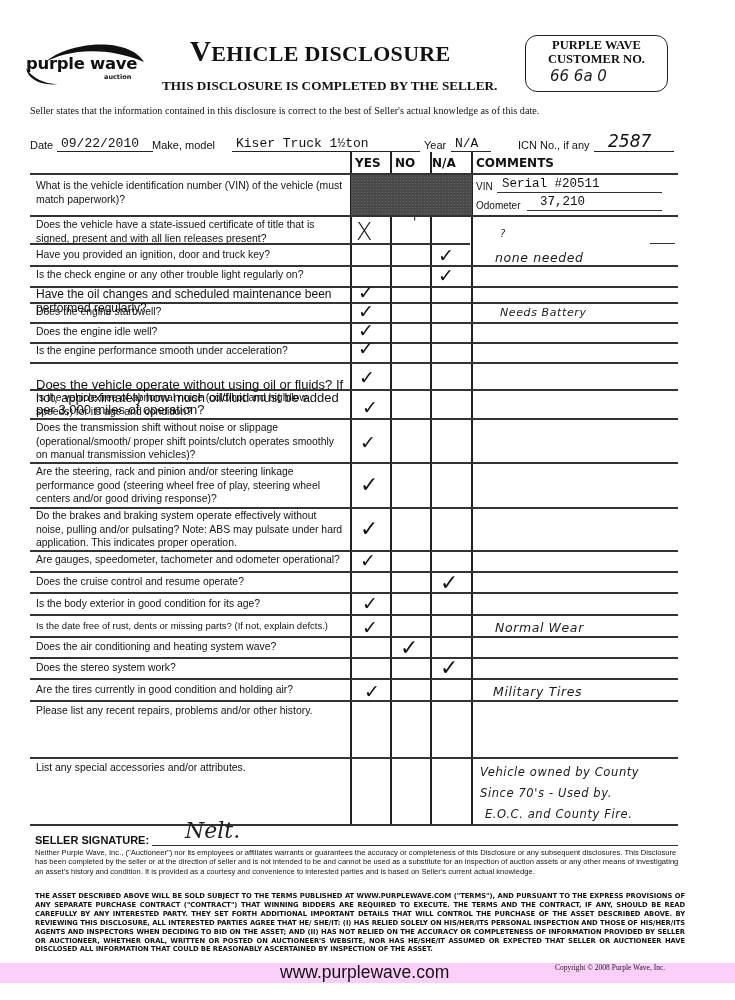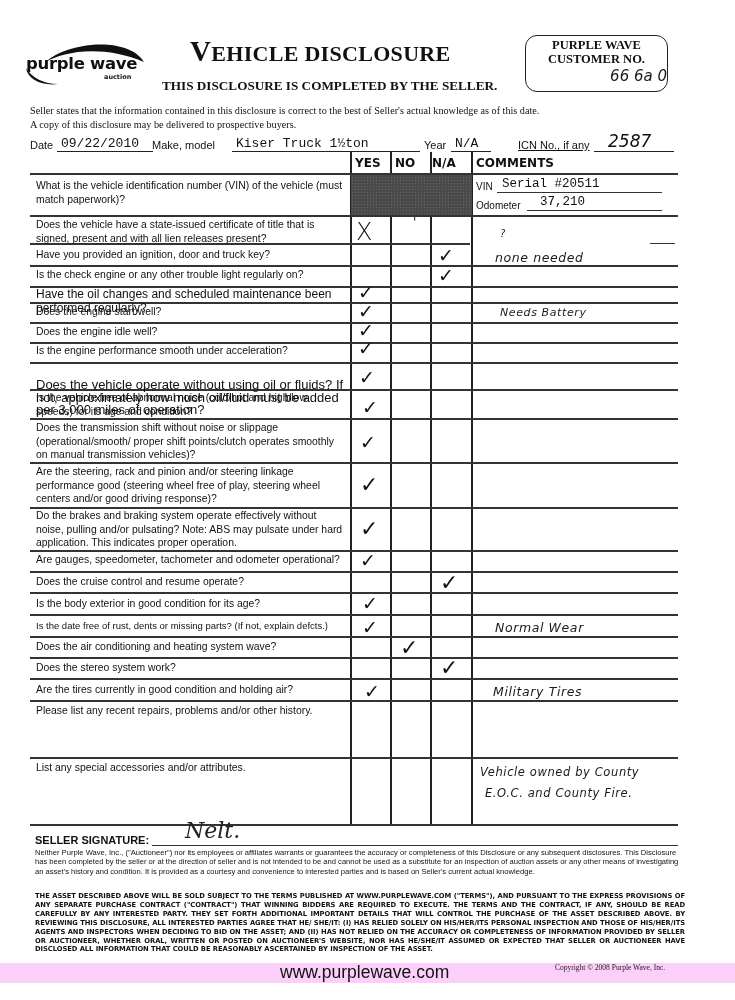--- a/index.html
+++ b/index.html
@@ -12,21 +12,21 @@
   .logo .la { position: absolute; left: 82px; top: 35px; font: bold 6.5px "DejaVu Sans", sans-serif; color: #111; }
 
   .title { position: absolute; left: 190px; top: 35px; font-family: "Liberation Serif", serif; font-weight: bold; font-size: 22px; letter-spacing: 0.3px; color: #111; }
   .title .big { font-size: 29px; }
   .subtitle { position: absolute; left: 162px; top: 78px; font-family: "Liberation Serif", serif; font-weight: bold; font-size: 13.2px; color: #111; }
 
   .custbox { position: absolute; left: 525px; top: 35px; width: 143px; height: 57px; border: 1.5px solid #222; border-radius: 12px; text-align: center; }
   .custbox .l1, .custbox .l2 { font-family: "Liberation Serif", serif; font-weight: bold; font-size: 12.5px; line-height: 14px; }
   .custbox .l1 { margin-top: 2px; }
   .hand { font-family: "DejaVu Sans", sans-serif; font-style: italic; color: #1a1a1a; }
-  .custbox .num { font-size: 15px; text-align: right; padding-left: 24px; margin-top: 1px; }
+  .custbox .num { font-size: 15px; text-align: left; padding-left: 24px; margin-top: 1px; }
 
   .stmt { position: absolute; left: 30px; top: 104px; font-size: 10.2px; line-height: 14px; width: 680px; font-family: Liberation Serif, serif; }
 
   .infoline { position: absolute; top: 133px; left: 30px; width: 645px; height: 20px; font-family: "Liberation Sans", sans-serif; font-size: 11px; }
   .infoline span { position: absolute; bottom: 2px; }
   .infoline .val { font-family: "Liberation Mono", monospace; font-size: 13px; border-bottom: 1px solid #222; padding-left: 4px; bottom: 1px; }
   .icnval { font-family: "DejaVu Sans", sans-serif !important; font-style: italic; font-size: 17px !important; }
   .vline { position: absolute; width: 1.5px; background: #222; }
   .hline { position: absolute; height: 1.5px; background: #333; }
 
@@ -68,31 +68,30 @@
 <div class="subtitle">THIS DISCLOSURE IS COMPLETED BY THE SELLER.</div>
 
 <div class="custbox">
   <div class="l1">PURPLE WAVE</div>
   <div class="l2">CUSTOMER NO.</div>
   <div class="num hand">66 6a 0</div>
 </div>
 
 <div class="stmt">
   <div>Seller states that the information contained in this disclosure is correct to the best of Seller's actual knowledge as of this date.</div>
-  <div>A copy of this disclosure may be delivered to prospective buyers.</div>
 </div>
 
 <div class="infoline">
   <span style="left:0;">Date</span>
   <span class="val" style="left:27px;width:96px;">09/22/2010</span>
   <span style="left:122px;">Make, model</span>
   <span class="val" style="left:202px;width:188px;">Kiser Truck 1½ton</span>
   <span style="left:394px;">Year</span>
   <span class="val" style="left:421px;width:40px;">N/A</span>
-  <span style="left:488px;text-decoration:underline;">ICN No., if any</span>
+  <span style="left:488px;">ICN No., if any</span>
   <span class="val icnval" style="left:564px;width:80px;padding-left:14px;">2587</span>
 </div>
 
 <span class="hdr" style="left:355px;">YES</span>
 <span class="hdr" style="left:395px;">NO</span>
 <span class="hdr" style="left:432px;">N/A</span>
 <span class="hdr" style="left:476px;">COMMENTS</span>
 
 <div class="vline" style="left:350px;top:152px;height:672px;"></div>
 <div class="vline" style="left:390px;top:152px;height:672px;"></div>
@@ -178,20 +177,21 @@
 <span class="mark" style="left:364px;top:682px;">✓</span>
 
 <span class="cmt" style="left:500px;top:228px;font-size:10px;">?</span>
 <div class="hline" style="left:650px;top:243px;width:25px;height:1px;"></div>
 <span class="cmt" style="left:495px;top:250px;">none needed</span>
 <span class="cmt" style="left:500px;top:306px;font-size:11px;">Needs Battery</span>
 <span class="cmt" style="left:495px;top:620px;">Normal Wear</span>
 <span class="cmt" style="left:493px;top:684px;">Military Tires</span>
 <div class="cmt" style="left:480px;top:762px;font-size:11.5px;line-height:21px;">
   <div>Vehicle owned by County</div>
+  <div>Since 70's - Used by.</div>
   <div style="padding-left:5px;">E.O.C. and County Fire.</div>
 </div>
 
 <span class="sig">SELLER SIGNATURE:</span>
 <span class="sigmark">Nelt.</span>
 <div class="hline" style="left:152px;top:845px;width:526px;height:1px;"></div>
 
 <div class="disc">Neither Purple Wave, Inc., ("Auctioneer") nor its employees or affiliates warrants or guarantees the accuracy or completeness of this Disclosure or any subsequent disclosures. This Disclosure has been completed by the seller or at the direction of seller and is not intended to be and cannot be used as a substitute for an inspection of auction assets or any other means of investigating an asset's history and condition.  It is provided as a courtesy and convenience to interested parties and is based on Seller's current actual knowledge.</div>
 <div class="legal">THE ASSET DESCRIBED ABOVE WILL BE SOLD SUBJECT TO THE TERMS PUBLISHED AT WWW.PURPLEWAVE.COM ("TERMS"), AND PURSUANT TO THE EXPRESS PROVISIONS OF ANY SEPARATE PURCHASE CONTRACT ("CONTRACT") THAT WINNING BIDDERS ARE REQUIRED TO EXECUTE.  THE TERMS AND THE CONTRACT, IF ANY, SHOULD BE READ CAREFULLY BY ANY INTERESTED PARTY.  THEY SET FORTH ADDITIONAL IMPORTANT DETAILS THAT WILL CONTROL THE PURCHASE OF THE ASSET DESCRIBED ABOVE.  BY REVIEWING THIS DISCLOSURE, ALL INTERESTED PARTIES AGREE THAT HE/ SHE/IT: (I) HAS RELIED SOLELY ON HIS/HER/ITS PERSONAL INSPECTION AND THOSE OF HIS/HER/ITS AGENTS AND INSPECTORS WHEN DECIDING TO BID ON THE ASSET; AND (II) HAS NOT RELIED ON THE ACCURACY OR COMPLETENESS OF INFORMATION PROVIDED BY SELLER OR AUCTIONEER, WHETHER ORAL, WRITTEN OR POSTED ON AUCTIONEER'S WEBSITE, NOR HAS HE/SHE/IT ASSUMED OR EXPECTED THAT SELLER OR AUCTIONEER HAVE DISCLOSED ALL INFORMATION THAT COULD BE REASONABLY ASCERTAINED BY INSPECTION OF THE ASSET.</div>
 

